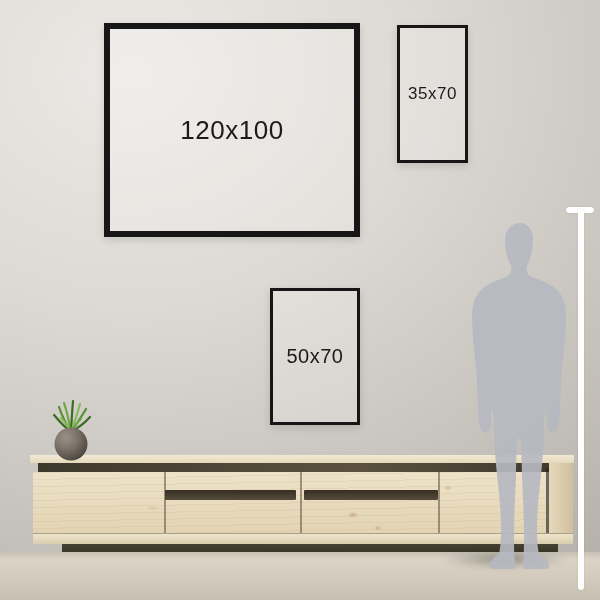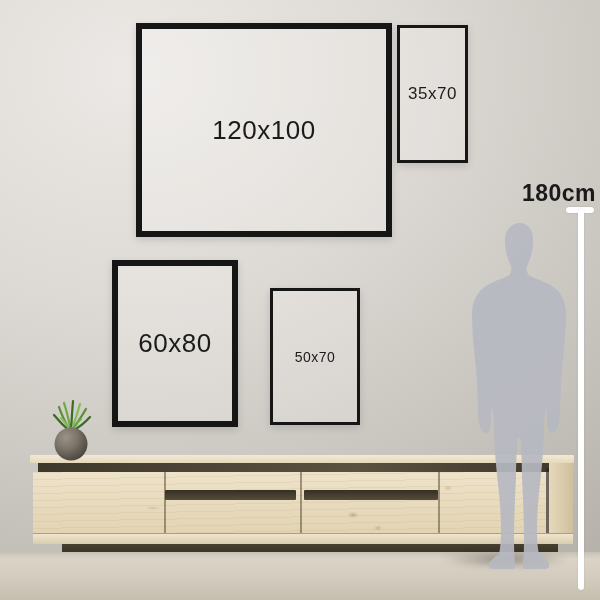--- a/index.html
+++ b/index.html
@@ -15,28 +15,28 @@
                linear-gradient(180deg,#ddd6c9 0%,#d3ccbe 55%,#c6bfb0 100%);
   }
   
   .frame{
     position:absolute;box-sizing:border-box;border:6px solid #161616;
     background:rgba(255,255,255,0.22);
     display:flex;align-items:center;justify-content:center;
     box-shadow:0 3px 8px rgba(0,0,0,0.13);
   }
   .frame .lbl{color:#1b1b1b;font-weight:400;letter-spacing:0.5px;}
-  #frame1{left:104px;top:23px;width:256px;height:214px;margin-left:32px;}
+  #frame1{left:104px;top:23px;width:256px;height:214px;}
   #frame1 .lbl{font-size:26px;}
   #frame2{left:397px;top:25px;width:71px;height:138px;border-width:3px;}
   #frame2 .lbl{font-size:17px;}
   #frame3{left:112px;top:260px;width:126px;height:167px;}
   #frame3 .lbl{font-size:26px;}
   #frame4{left:270px;top:288px;width:90px;height:137px;border-width:3px;}
-  #frame4 .lbl{font-size:14px;}
+  #frame4 .lbl{font-size:20px;}
 
   
   .height-label{
     position:absolute;left:512px;top:180px;width:84px;text-align:right;
     font-size:23px;font-weight:700;color:#1a1a1a;letter-spacing:0.5px;
   }
   .measure-cap{
     position:absolute;left:566px;top:207px;width:28px;height:6px;
     background:#ffffff;border-radius:3px;box-shadow:0 0 2px rgba(0,0,0,0.15);
   }
@@ -111,23 +111,20 @@
 
 <div id="stage">
 
   <div class="floor z1"></div>
 
   <div id="frame1" class="frame z2">
     <span class="lbl">120x100</span>
   </div>
   <div id="frame2" class="frame z2">
     <span class="lbl">35x70</span>
-  </div>
-  <div id="frame3" class="frame z2">
-    <span class="lbl">60x80</span>
   </div>
   <div id="frame4" class="frame z2">
     <span class="lbl">50x70</span>
   </div>
 
   <div class="z3">
     <div class="sb-top"></div>
     <div class="sb-recess"></div>
     <div class="sb-front"></div>
     <div id="groove-left" class="groove"></div>
@@ -206,17 +203,16 @@
       C14 212 11 203 11 192
       C11 178 10 162 9 148
       C7 130 5 112 5 95
       C5 84 8 76 14 70
       C21 63 32 60 41 56
       C44 54 45 50 44 46
       C41 40 38 31 38 20
       C38 9 46 3 53 3 Z"></path>
   </svg>
 
-  <div class="height-label z6">180cm</div>
   <div class="measure-cap z6"></div>
   <div class="measure-line z6"></div>
 
 </div>
 
 </body></html>

